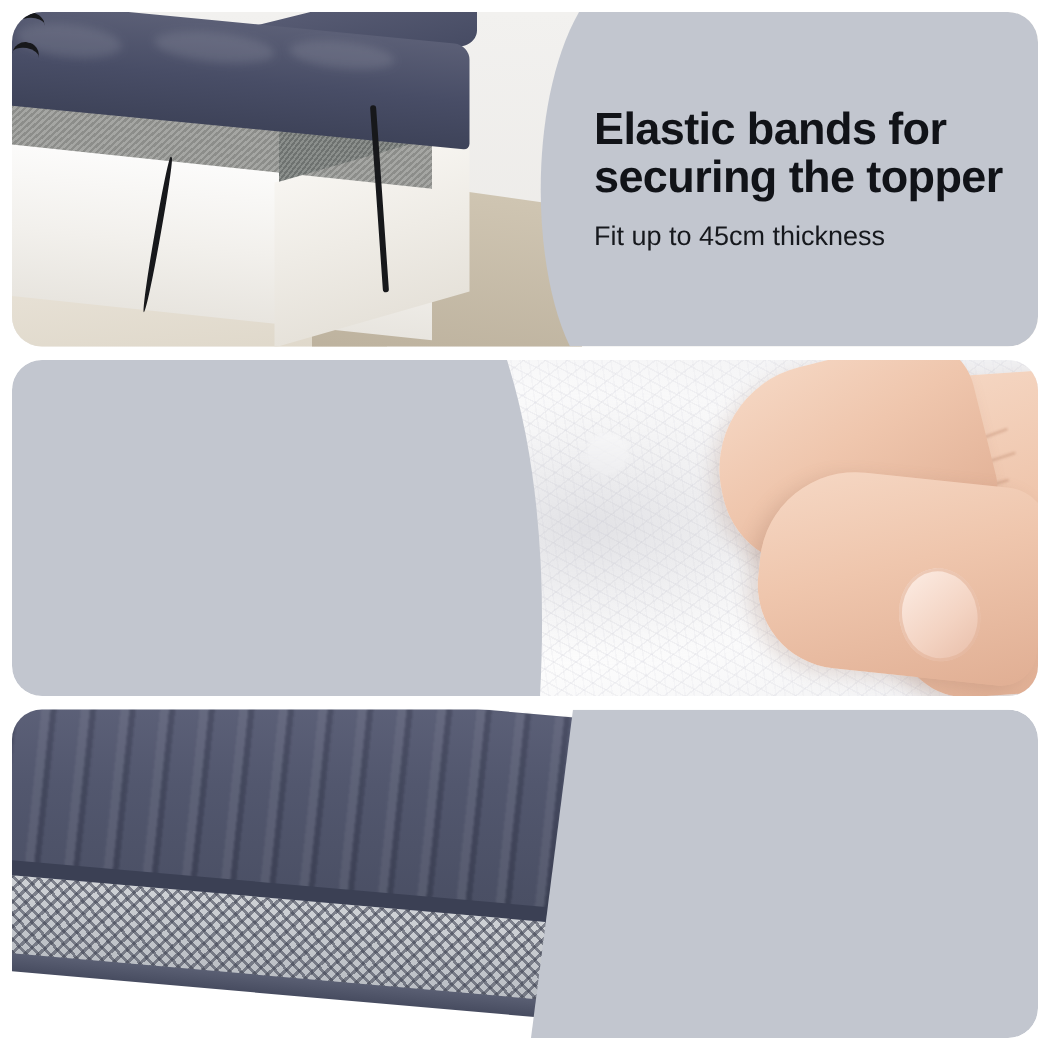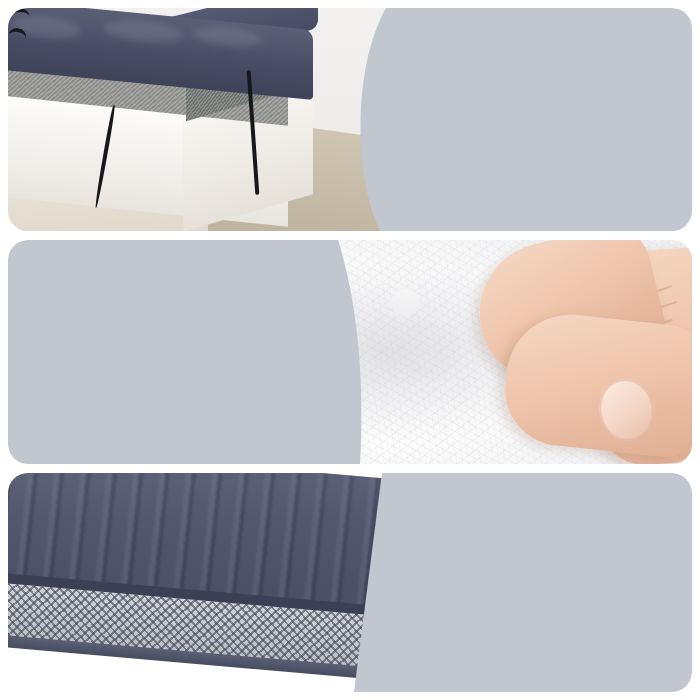--- a/index.html
+++ b/index.html
@@ -270,20 +270,25 @@
         <div class="ps-tuft" style="left:210px;top:6px;width:70px;height:18px;"></div>
       </div>
       <div class="ps-strap ps-strap-a"></div>
       <div class="ps-strap-a2"></div>
       <div class="ps-strap ps-strap-b"></div>
       <div class="ps-strap-b2"></div>
     </div>
 
     <div class="card-r1"></div>
 
+    <div class="tblock" id="t1">
+      <p class="headline">Elastic bands for</p>
+      <p class="headline">securing the topper</p>
+      <p class="subline">Fit up to 45cm thickness</p>
+    </div>
   </div>
 
   <div class="panel" id="row2">
 
     <div class="photo-fibre">
       <div class="fibre-tex"></div>
       <div class="fibre-shadow"></div>
 
       <div class="hand">
         <div class="finger f-knuckle">

